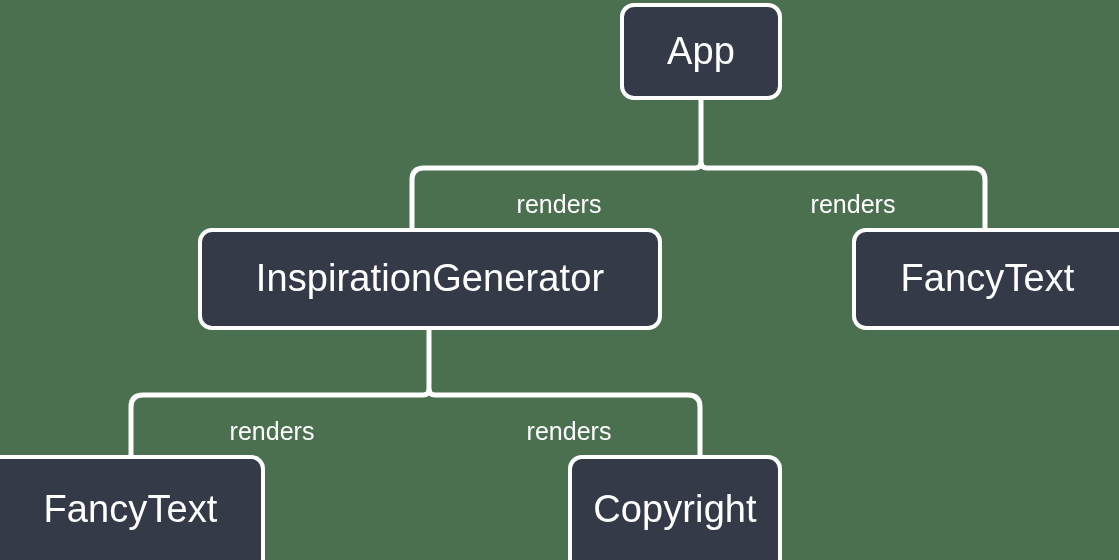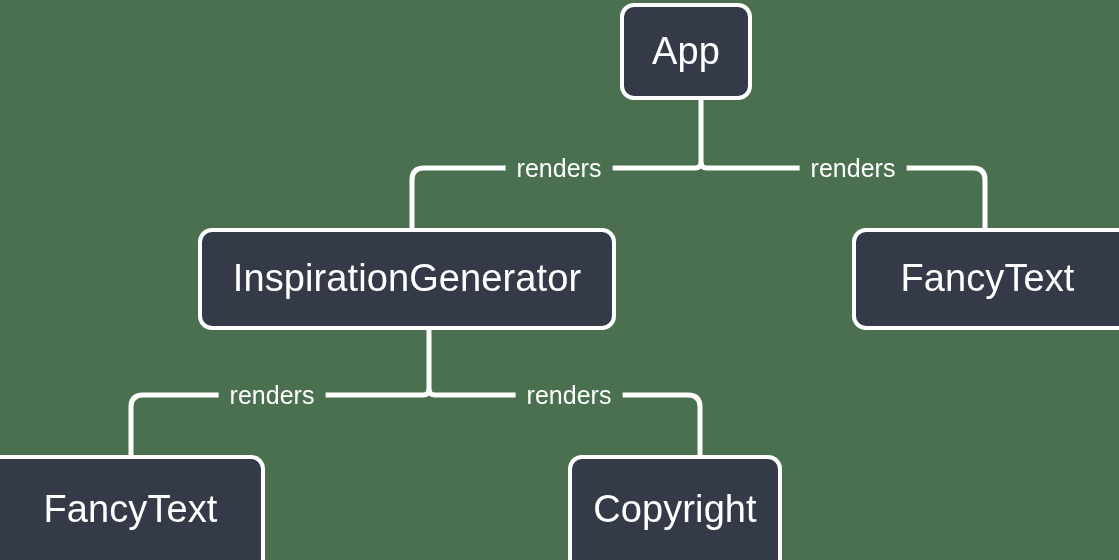--- a/index.html
+++ b/index.html
@@ -68,20 +68,21 @@
     position: absolute;
     color: #ffffff;
     font-family: "Liberation Sans", sans-serif;
     font-size: 25px;
     font-weight: 400;
     line-height: 1;
     white-space: nowrap;
     transform: translate(-50%, -50%);
     background: #4a7050;
     padding: 0 11px;
+    margin-top: 36px;
   }
 </style>
 </head>
 <body>
 
 <div id="diagram">
 
   <svg id="connectors" viewBox="0 0 1119 560">
     <g fill="none" stroke="#ffffff" stroke-width="5" stroke-linecap="butt">
 
@@ -92,25 +93,25 @@
       <path d="M 701,162 q 0,6 6,6 L 973,168 q 12,0 12,12 L 985,228"></path>
 
       <path d="M 429,330 L 429,389"></path>
 
       <path d="M 429,389 q 0,6 -6,6 L 143,395 q -12,0 -12,12 L 131,455"></path>
 
       <path d="M 429,389 q 0,6 6,6 L 688,395 q 12,0 12,12 L 700,455"></path>
     </g>
   </svg>
 
-  <div class="node" id="node-app" style="left:620px; top:3px; width:132px; height:97px;">
+  <div class="node" id="node-app" style="left:620px; top:3px; width:162px; height:97px;">
     <span class="node-label">App</span>
   </div>
 
-  <div class="node" id="node-inspiration-generator" style="left:198px; top:228px; width:418px; height:102px;">
+  <div class="node" id="node-inspiration-generator" style="left:198px; top:228px; width:464px; height:102px;">
     <span class="node-label">InspirationGenerator</span>
   </div>
 
   <div class="node clip-right" id="node-fancytext-right" style="left:852px; top:228px; width:267px; height:102px;">
     <span class="node-label">FancyText</span>
   </div>
 
   <div class="node clip-left clip-bottom" id="node-fancytext-bottom-left" style="left:0px; top:455px; width:265px; height:105px;">
     <span class="node-label">FancyText</span>
   </div>

